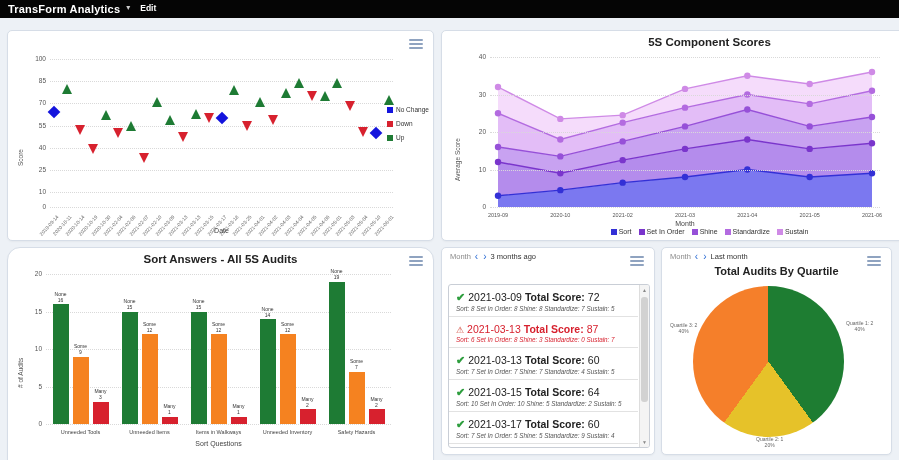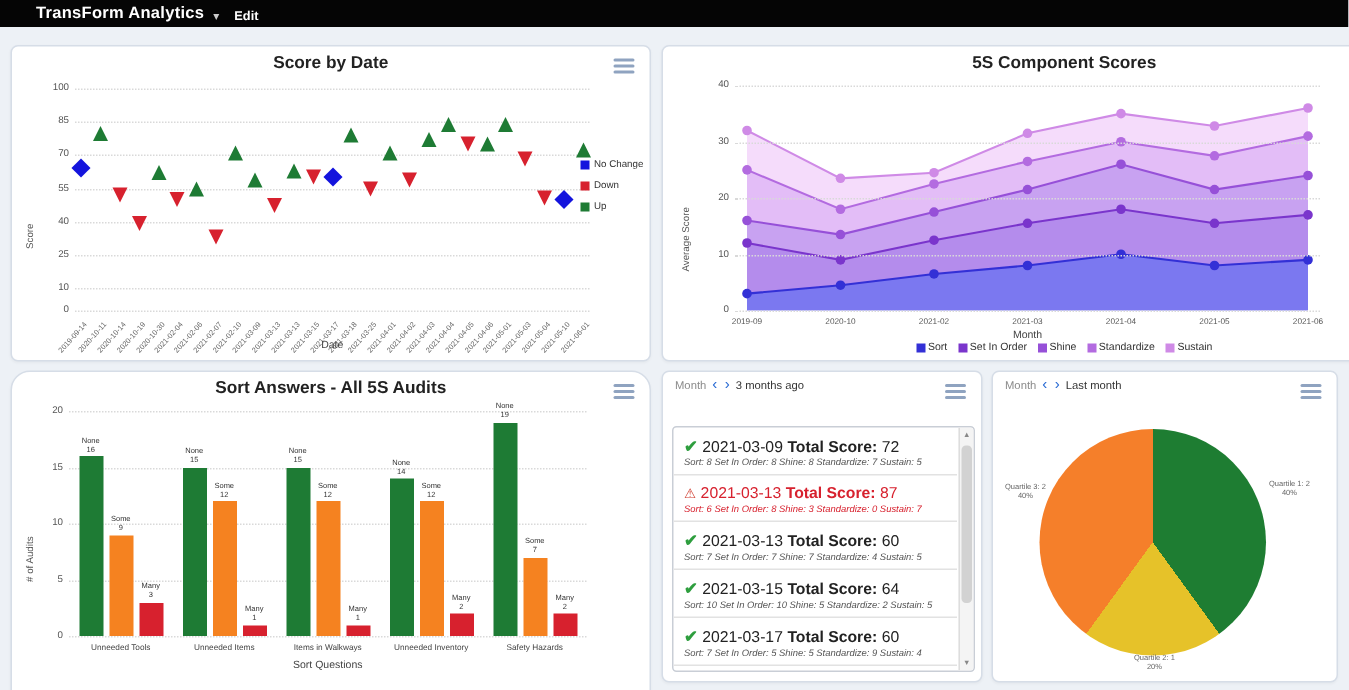--- a/index.html
+++ b/index.html
@@ -1,20 +1,20 @@
 <!DOCTYPE html>
 <html><head>
 <meta charset="utf-8">
 <style>
   * { margin:0; padding:0; box-sizing:border-box; }
   html,body { width:899px; height:460px; font-family:"Liberation Sans", sans-serif; background:#edf1f6; overflow:hidden; }
 
   
   .topbar { height:18px; background:#050505; color:#fff; display:flex; align-items:center; justify-content:space-between; padding:0 8px; }
-  .tb-left, .tb-right { display:flex; align-items:flex-end; gap:10px;margin-left:16px; }
+  .tb-left, .tb-right { display:flex; align-items:flex-start; gap:10px; }
   .tb-title { font-size:11px; font-weight:bold; letter-spacing:.2px; }
   .caret { font-size:8px; color:#ccc; margin-left:-4px; cursor:pointer; }
   .tb-link { font-size:8.5px; font-weight:bold; cursor:pointer; }
   .tb-muted { font-size:7px; color:#9a9a9a; font-weight:normal; }
   .tb-version { font-size:7px; border:1px solid #bbb; padding:0 3px; line-height:9px; border-radius:1px; }
 
   
   .card { position:absolute; background:#fff; border:1px solid #d6dde7; border-radius:5px; box-shadow:0 1px 2px rgba(0,0,0,.04); }
   #card-score { left:7px;  top:30px;  width:427px; height:211px; }
   #card-5s    { left:441px; top:30px; width:537px; height:211px; }
@@ -86,21 +86,20 @@
 
 <div class="topbar">
   <div class="tb-left">
     <span class="tb-title">TransForm Analytics</span>
     <span class="caret">▾</span>
     <span class="tb-link">Edit</span>
   </div>
 </div>
 
 <div class="card" id="card-score">
-  <div class="card-title">Score by Date</div>
   <div class="menu-icon">
       <i></i>
       <i></i>
       <i></i>
     </div>
   <div class="axis-y" style="left:9px; top:135px;">Score</div>
   <div class="plot" id="scatter-plot" style="left:42px; top:28px; width:343px; height:148px;">
       <div class="gridline" style="top: 148px;"></div>
       <div class="ytick" style="left: -26px; top: 144px;">0</div>
       <div class="gridline" style="top: 133.2px;"></div>
@@ -448,20 +447,21 @@
     <span class="period-label">Month</span>
     <span class="chev">‹</span>
     <span class="chev">›</span>
     <span class="period-value">Last month</span>
   </div>
   <div class="menu-icon">
       <i></i>
       <i></i>
       <i></i>
     </div>
+  <div class="panel-title">Total Audits By Quartile</div>
   <div class="pie" id="pie" style="background: conic-gradient(rgb(30, 125, 50) 0%, rgb(30, 125, 50) 40%, rgb(230, 194, 41) 40%, rgb(230, 194, 41) 60%, rgb(245, 127, 42) 60%, rgb(245, 127, 42) 100%);"></div>
 <div class="pie-label" style="left: 184px; top: 72px;">
       <div>Quartile 1: 2</div>
       <div>40%</div>
     </div>
     <div class="pie-label" style="left: 94px; top: 188px;">
       <div>Quartile 2: 1</div>
       <div>20%</div>
     </div>
     <div class="pie-label" style="left: 8px; top: 74px;">

